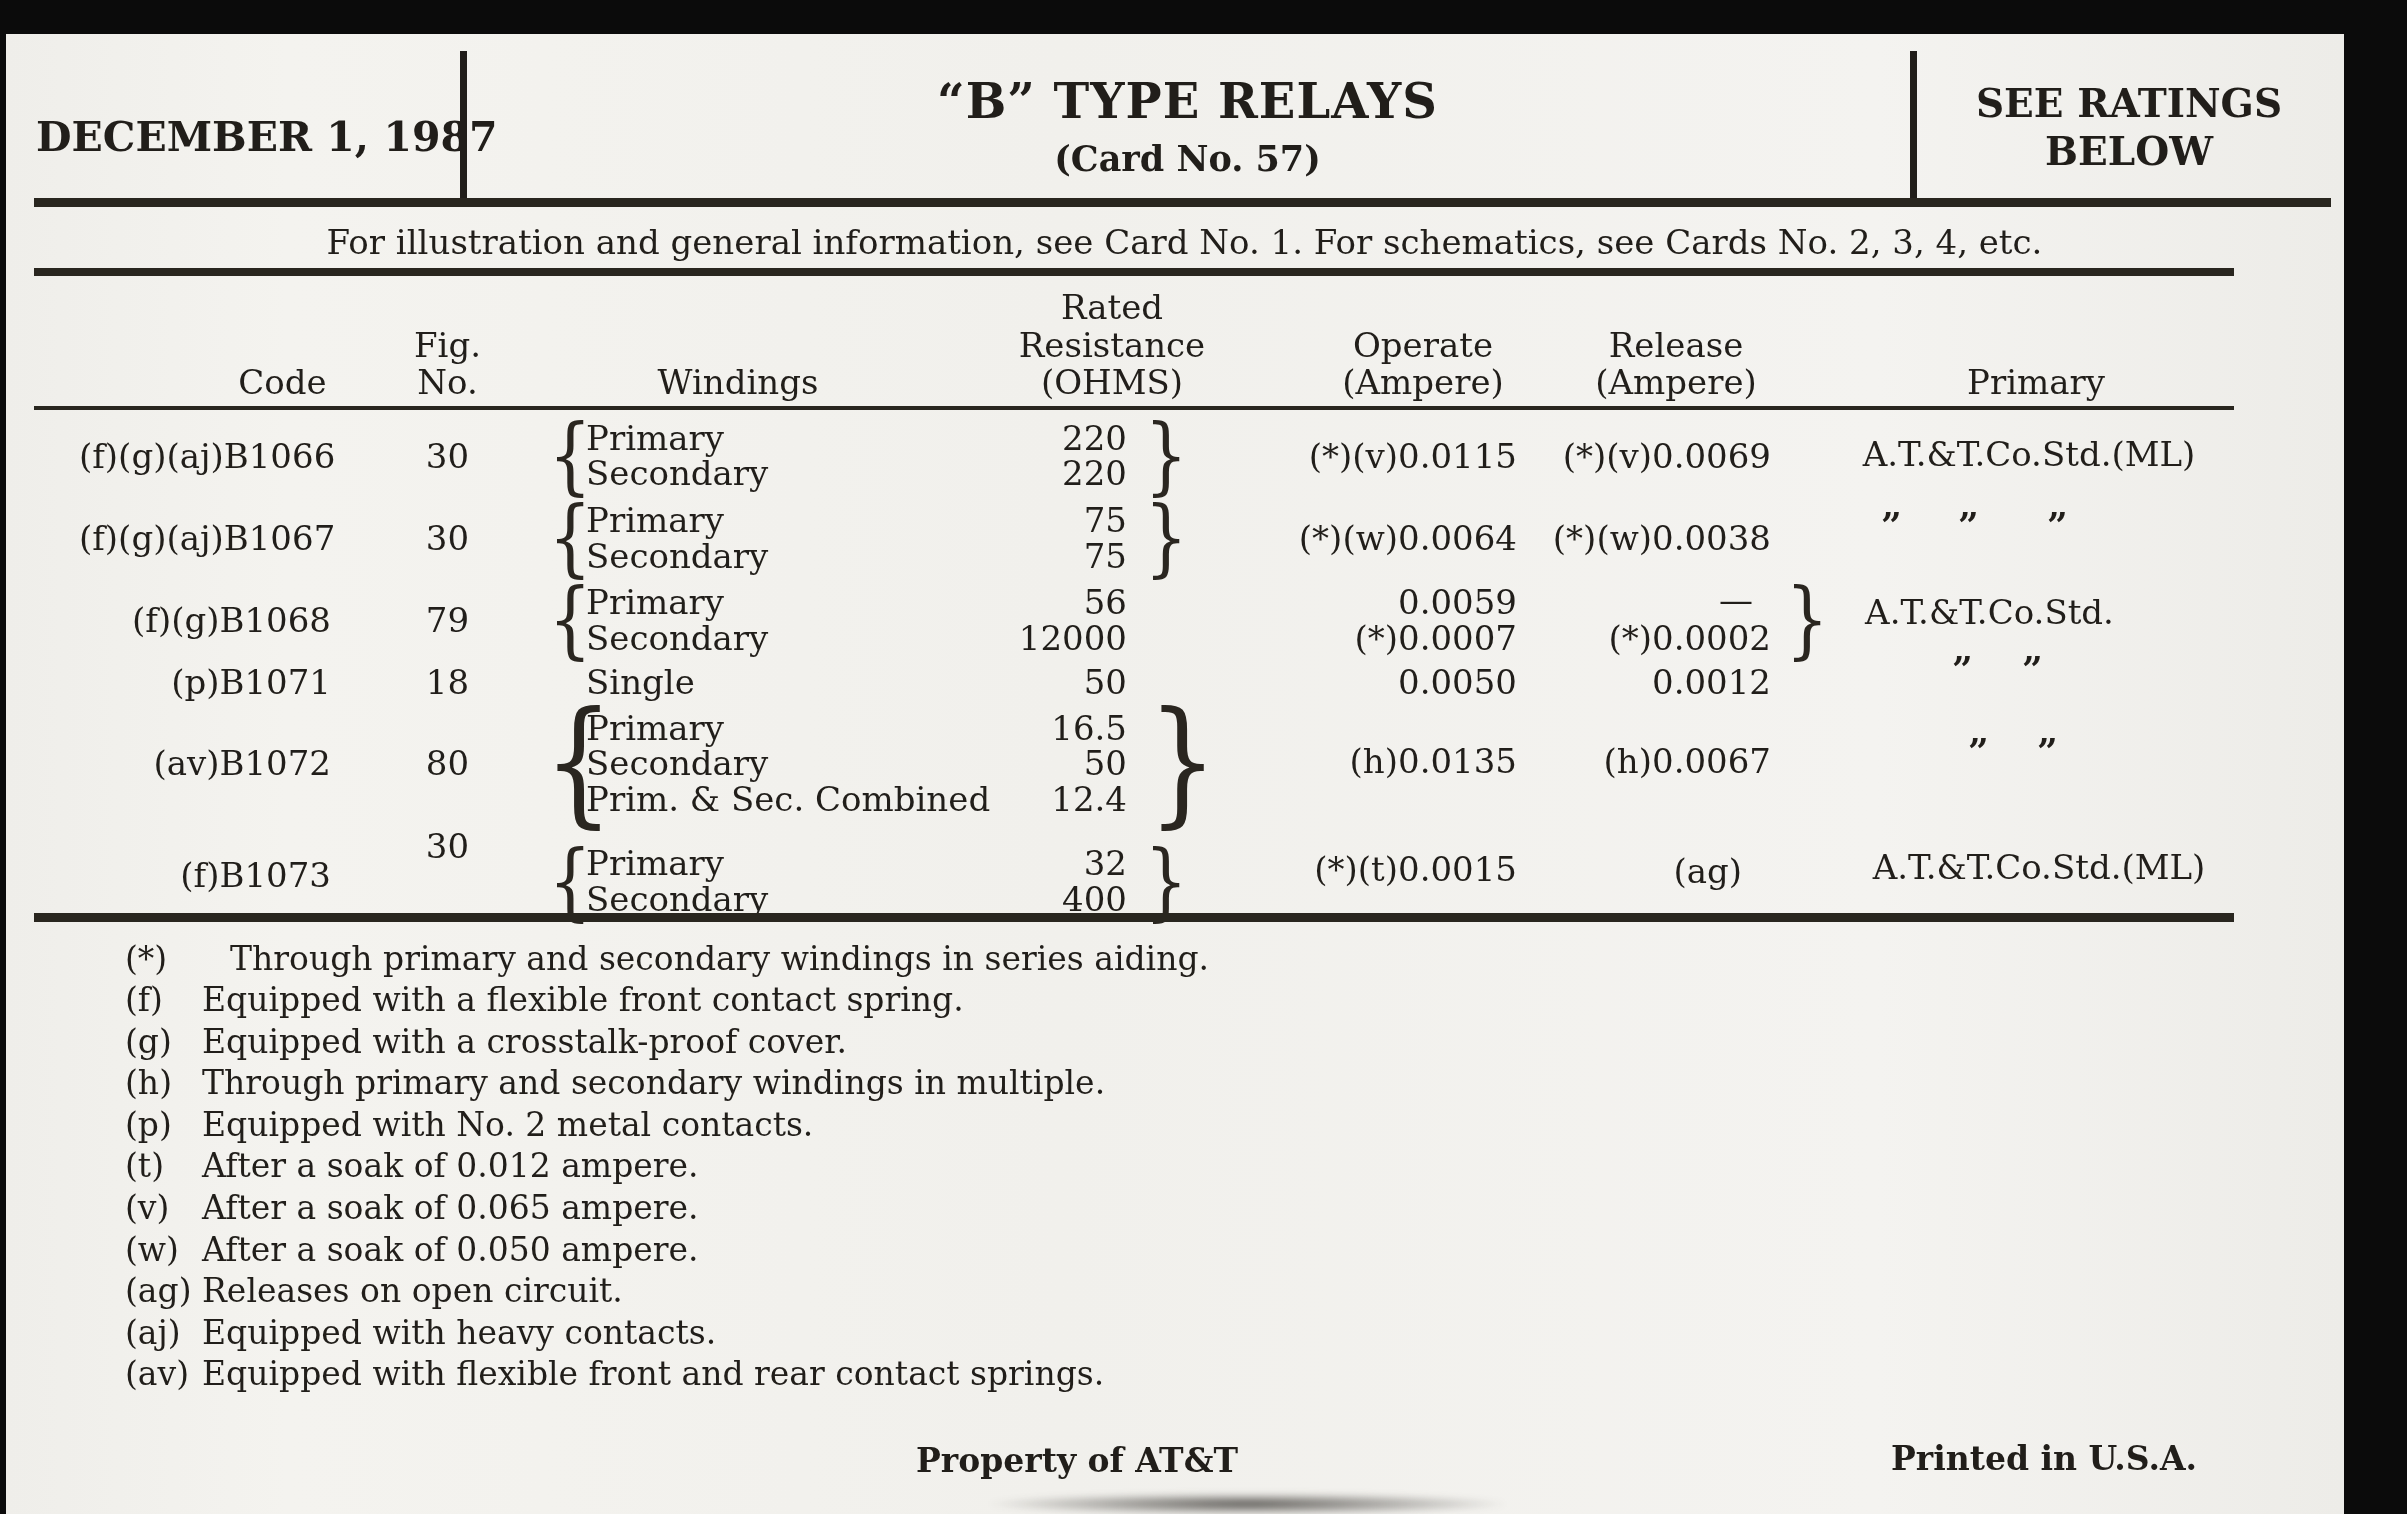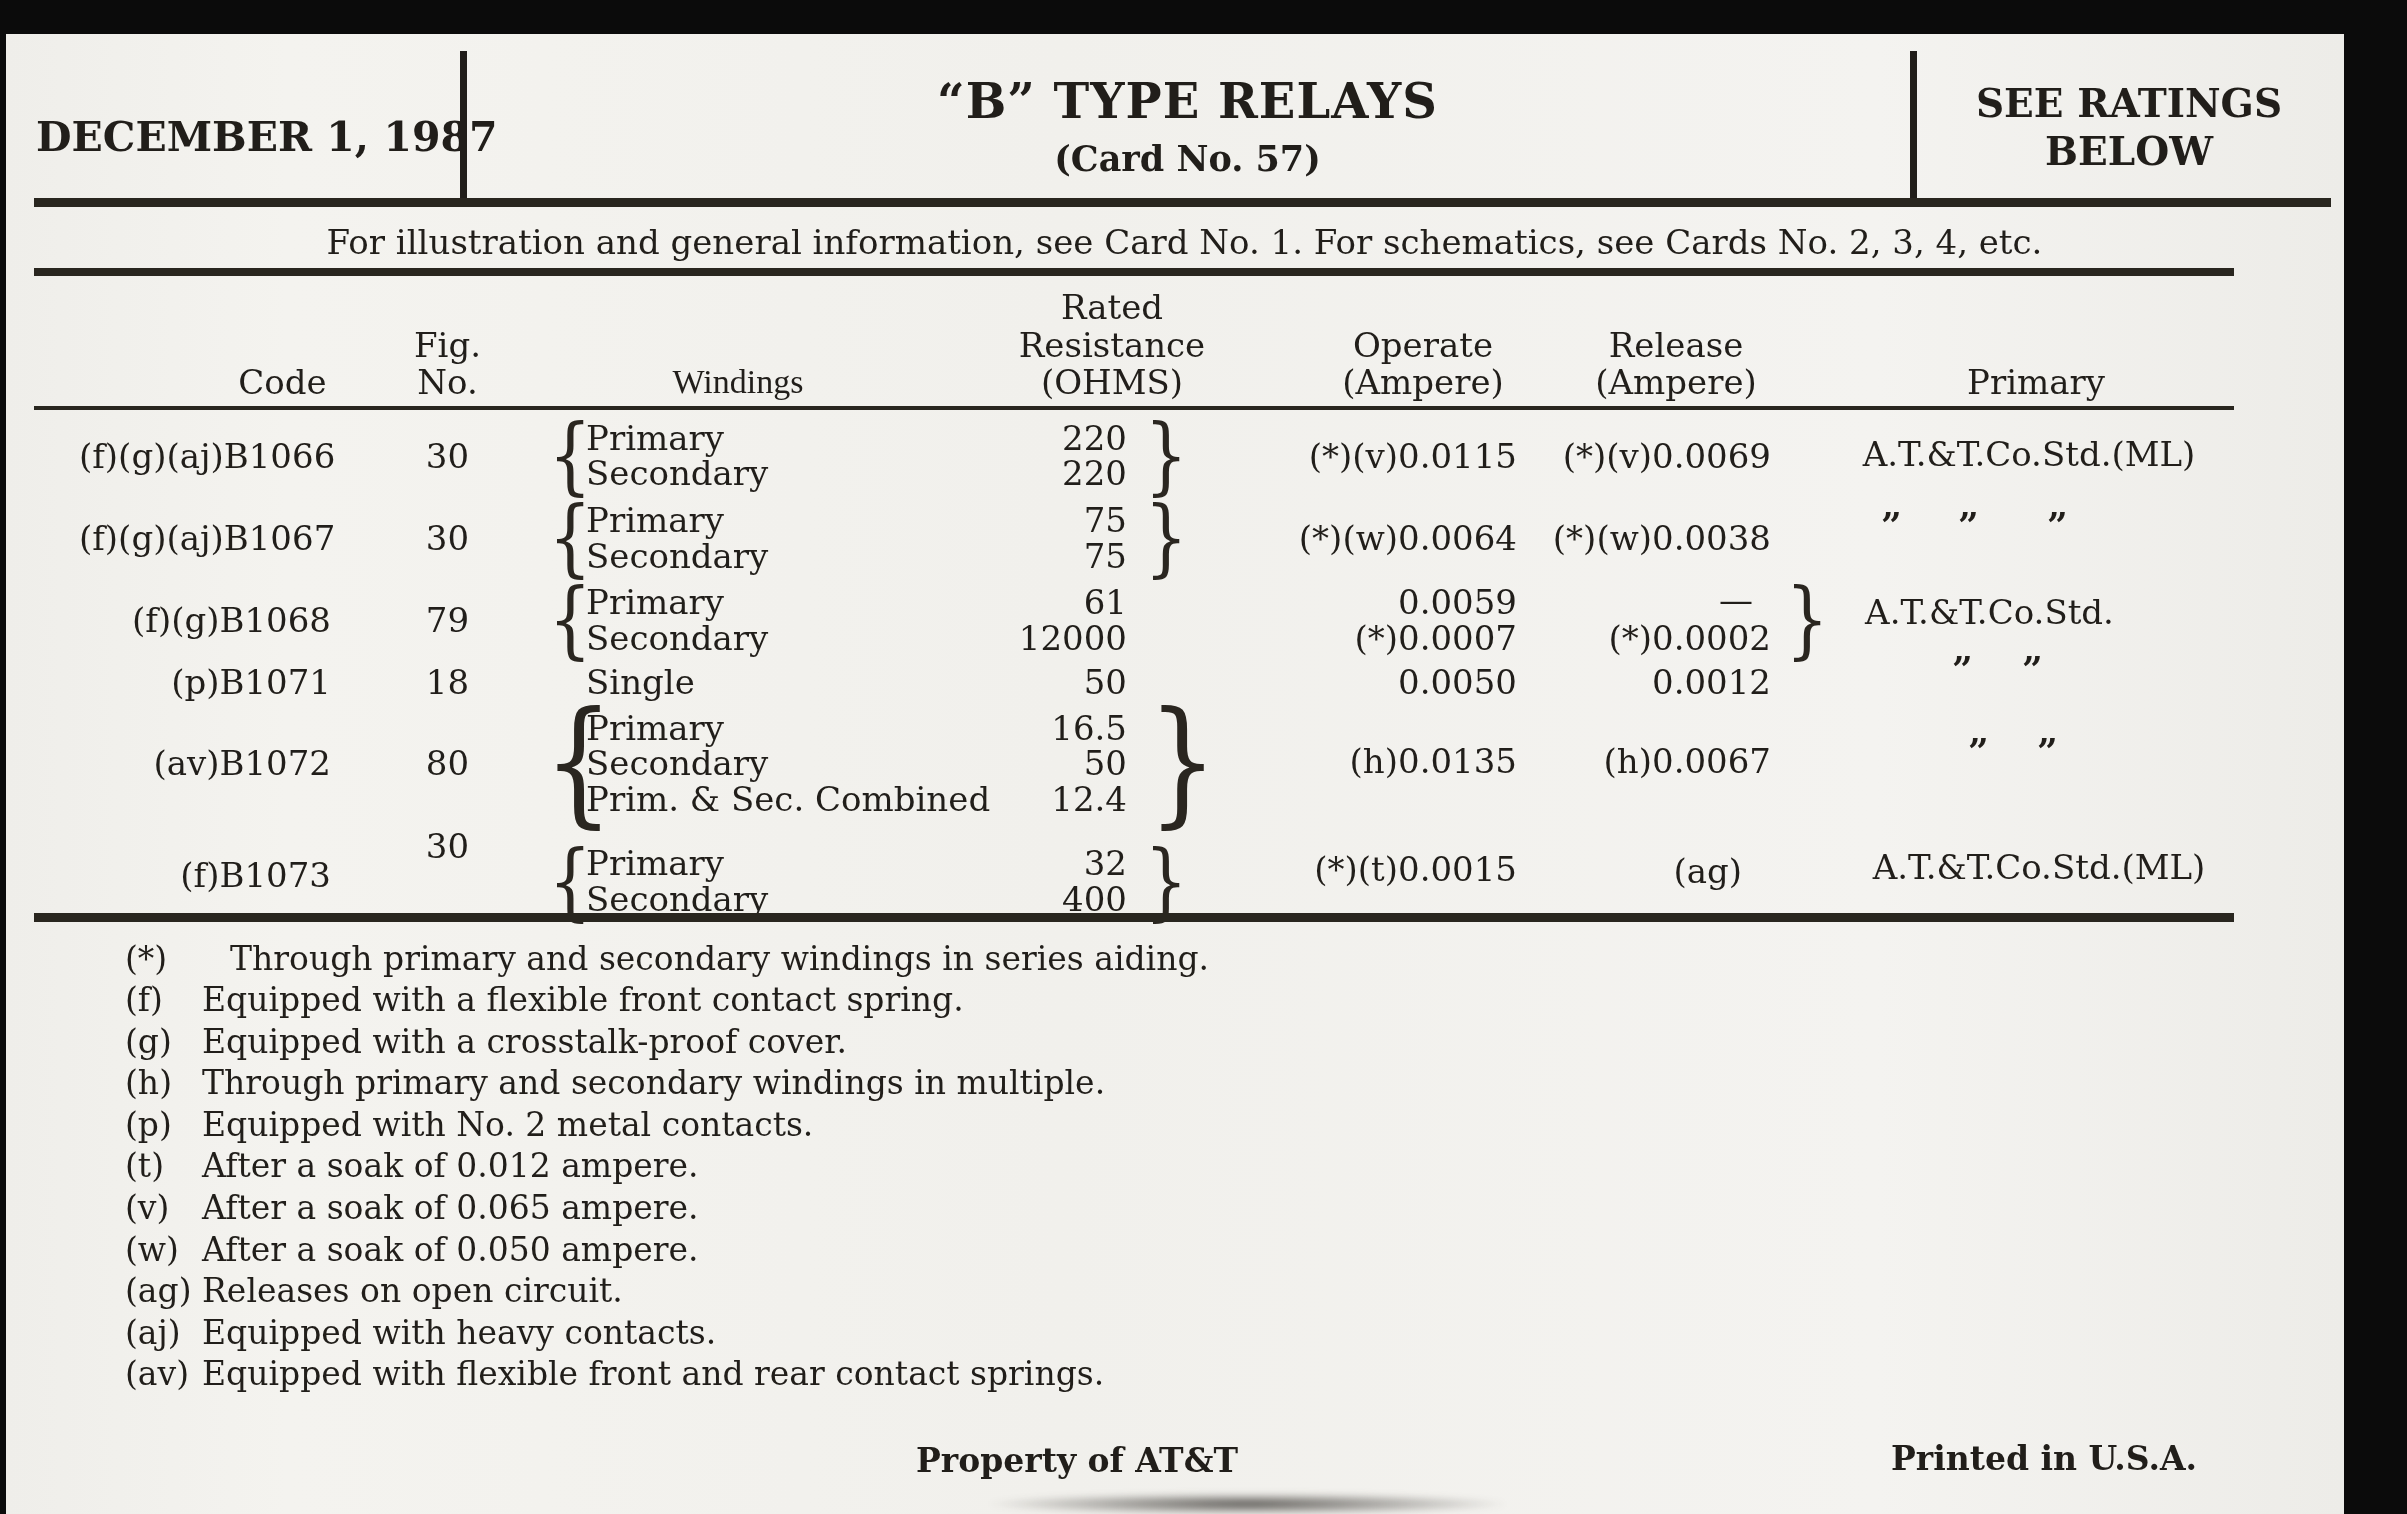--- a/index.html
+++ b/index.html
@@ -46,21 +46,21 @@
 
   <div class="rule" style="left:34px;top:198px;width:2297px;height:9px;"></div>
 
   <div class="t ctr" style="left:36px;top:224px;width:2297px;">For illustration and general information, see Card No. 1. For schematics, see Cards No. 2, 3, 4, etc.</div>
 
   <div class="rule" style="left:34px;top:268px;width:2200px;height:8px;"></div>
 
   <div class="t ctr" style="left:213px;top:364px;width:139px;">Code</div>
   <div class="t ctr" style="left:388px;top:327px;width:119px;">Fig.</div>
   <div class="t ctr" style="left:388px;top:364px;width:119px;">No.</div>
-  <div class="t ctr" style="left:619px;top:364px;width:238px;font-family:Liberation Serif, serif;">Windings</div>
+  <div class="t ctr" style="left:619px;top:364px;width:238px;">Windings</div>
   <div class="t ctr" style="left:993px;top:289px;width:238px;">Rated</div>
   <div class="t ctr" style="left:993px;top:327px;width:238px;">Resistance</div>
   <div class="t ctr" style="left:993px;top:364px;width:238px;">(OHMS)</div>
   <div class="t ctr" style="left:1304px;top:327px;width:238px;">Operate</div>
   <div class="t ctr" style="left:1304px;top:364px;width:238px;">(Ampere)</div>
   <div class="t ctr" style="left:1557px;top:327px;width:238px;">Release</div>
   <div class="t ctr" style="left:1557px;top:364px;width:238px;">(Ampere)</div>
   <div class="t ctr" style="left:1917px;top:364px;width:238px;">Primary</div>
 
   <div class="rule" style="left:34px;top:406px;width:2200px;height:4px;"></div>
@@ -89,21 +89,21 @@
   <div class="t rt" style="left:1533px;top:520px;width:238px;">(*)(w)0.0038</div>
   <div class="ditto" style="left:1881px;top:507px;">”</div>
   <div class="ditto" style="left:1958px;top:507px;">”</div>
   <div class="ditto" style="left:2047px;top:507px;">”</div>
 
   <div class="t rt" style="left:79px;top:602px;width:252px;">(f)(g)B1068</div>
   <div class="t ctr" style="left:398px;top:602px;width:99px;">79</div>
   <div class="brace" style="left:543px;top:569px;">{</div>
   <div class="t" style="left:586px;top:584px;">Primary</div>
   <div class="t" style="left:586px;top:620px;">Secondary</div>
-  <div class="t rt" style="left:978px;top:584px;width:149px;">61</div>
+  <div class="t rt" style="left:978px;top:584px;width:149px;">56</div>
   <div class="t rt" style="left:978px;top:620px;width:149px;">12000</div>
   <div class="t rt" style="left:1279px;top:584px;width:238px;">0.0059</div>
   <div class="t rt" style="left:1279px;top:620px;width:238px;">(*)0.0007</div>
   <div class="t rt" style="left:1515px;top:582px;width:238px;">—</div>
   <div class="t rt" style="left:1533px;top:620px;width:238px;">(*)0.0002</div>
   <div class="brace" style="left:1780px;top:569px;">}</div>
   <div class="t ctr" style="left:1846px;top:594px;width:287px;">A.T.&amp;T.Co.Std.</div>
 
   <div class="t rt" style="left:79px;top:664px;width:252px;">(p)B1071</div>
   <div class="t ctr" style="left:398px;top:664px;width:99px;">18</div>

